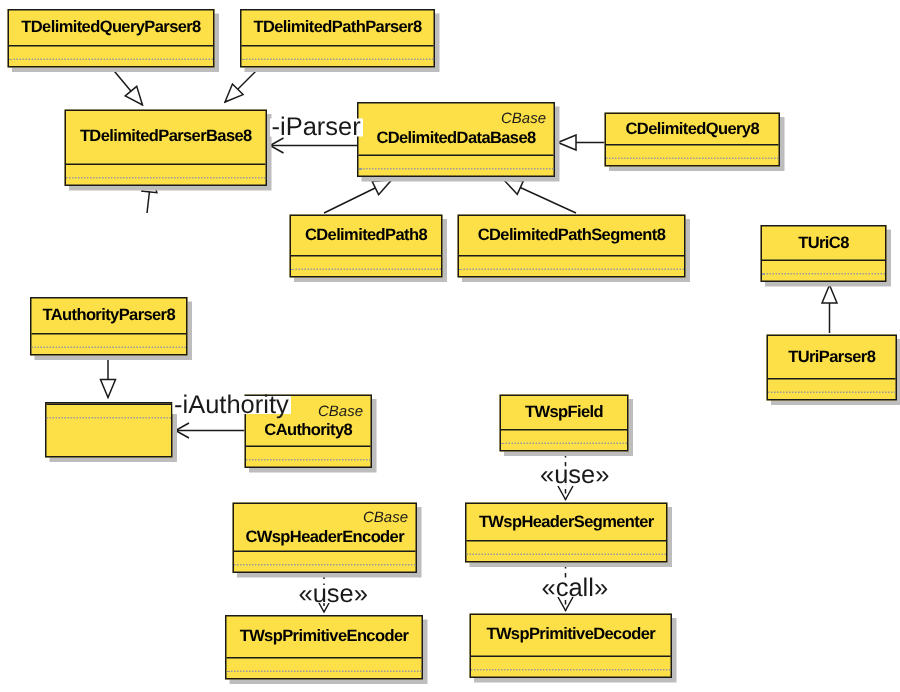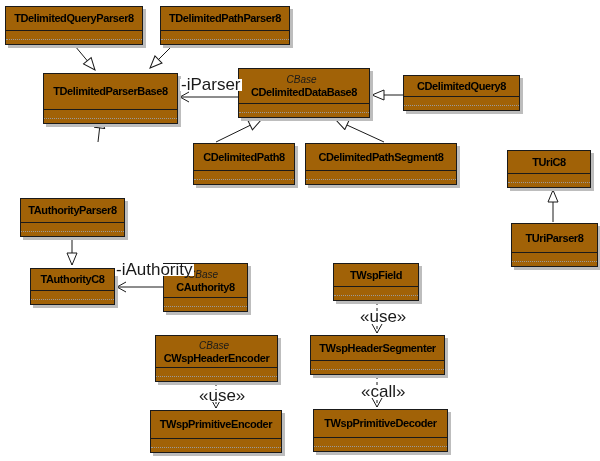--- a/index.html
+++ b/index.html
@@ -1,22 +1,22 @@
 <!DOCTYPE html>
 <html><head>
 <meta charset="utf-8">
 <style>
   html,body{margin:0;padding:0;background:#fff;}
   .stage{position:relative;width:600px;height:461px;background:#ffffff;
          font-family:"Liberation Sans",sans-serif;overflow:hidden;}
   .wires{position:absolute;left:0;top:0;width:600px;height:461px;pointer-events:none;}
-  .cls{position:absolute;box-sizing:border-box;background:#a16207;border:1px solid #1a1a1a;
+  .cls{position:absolute;box-sizing:border-box;background:#fde047;border:1px solid #1a1a1a;
        box-shadow:3px 3px 0 #bdbdbd;display:flex;flex-direction:column;}
   .ttl{flex:1;display:flex;flex-direction:column;justify-content:center;min-height:0;}
-  .st{font-style:italic;font-size:10px;line-height:12px;text-align:center;
+  .st{font-style:italic;font-size:10px;line-height:12px;text-align:right;
       padding:1px 5px 0 0;color:#1a1a1a;white-space:nowrap;}
   .nm{font-weight:bold;font-size:11px;line-height:13px;letter-spacing:-0.4px;
       text-align:center;color:#000;white-space:nowrap;}
   .mid{height:8px;border-top:1px solid #1a1a1a;}
   .low{height:4px;border-top:1px dotted #9a9a9a;}
   .elabel{position:absolute;font-size:17px;line-height:12px;color:#1a1a1a;
           background:#fff;padding:0 1px;white-space:nowrap;}
 </style>
 </head>
 <body>
@@ -126,23 +126,20 @@
 
   <div class="cls" style="left:20px;top:198px;width:105px;height:39px">
     <div class="ttl">
         <div class="nm">TAuthorityParser8</div>
       </div>
     <div class="mid"></div>
     <div class="low"></div>
   </div>
 
   <div class="cls" style="left:30px;top:268px;width:85px;height:37px">
-    <div class="ttl">
-        <div class="nm">TAuthorityC8</div>
-      </div>
     <div class="mid"></div>
     <div class="low"></div>
   </div>
 
   <div class="cls" style="left:163px;top:263px;width:85px;height:49px">
     <div class="ttl">
       <div class="st">CBase</div>
       <div class="nm">CAuthority8</div>
     </div>
     <div class="mid"></div>

